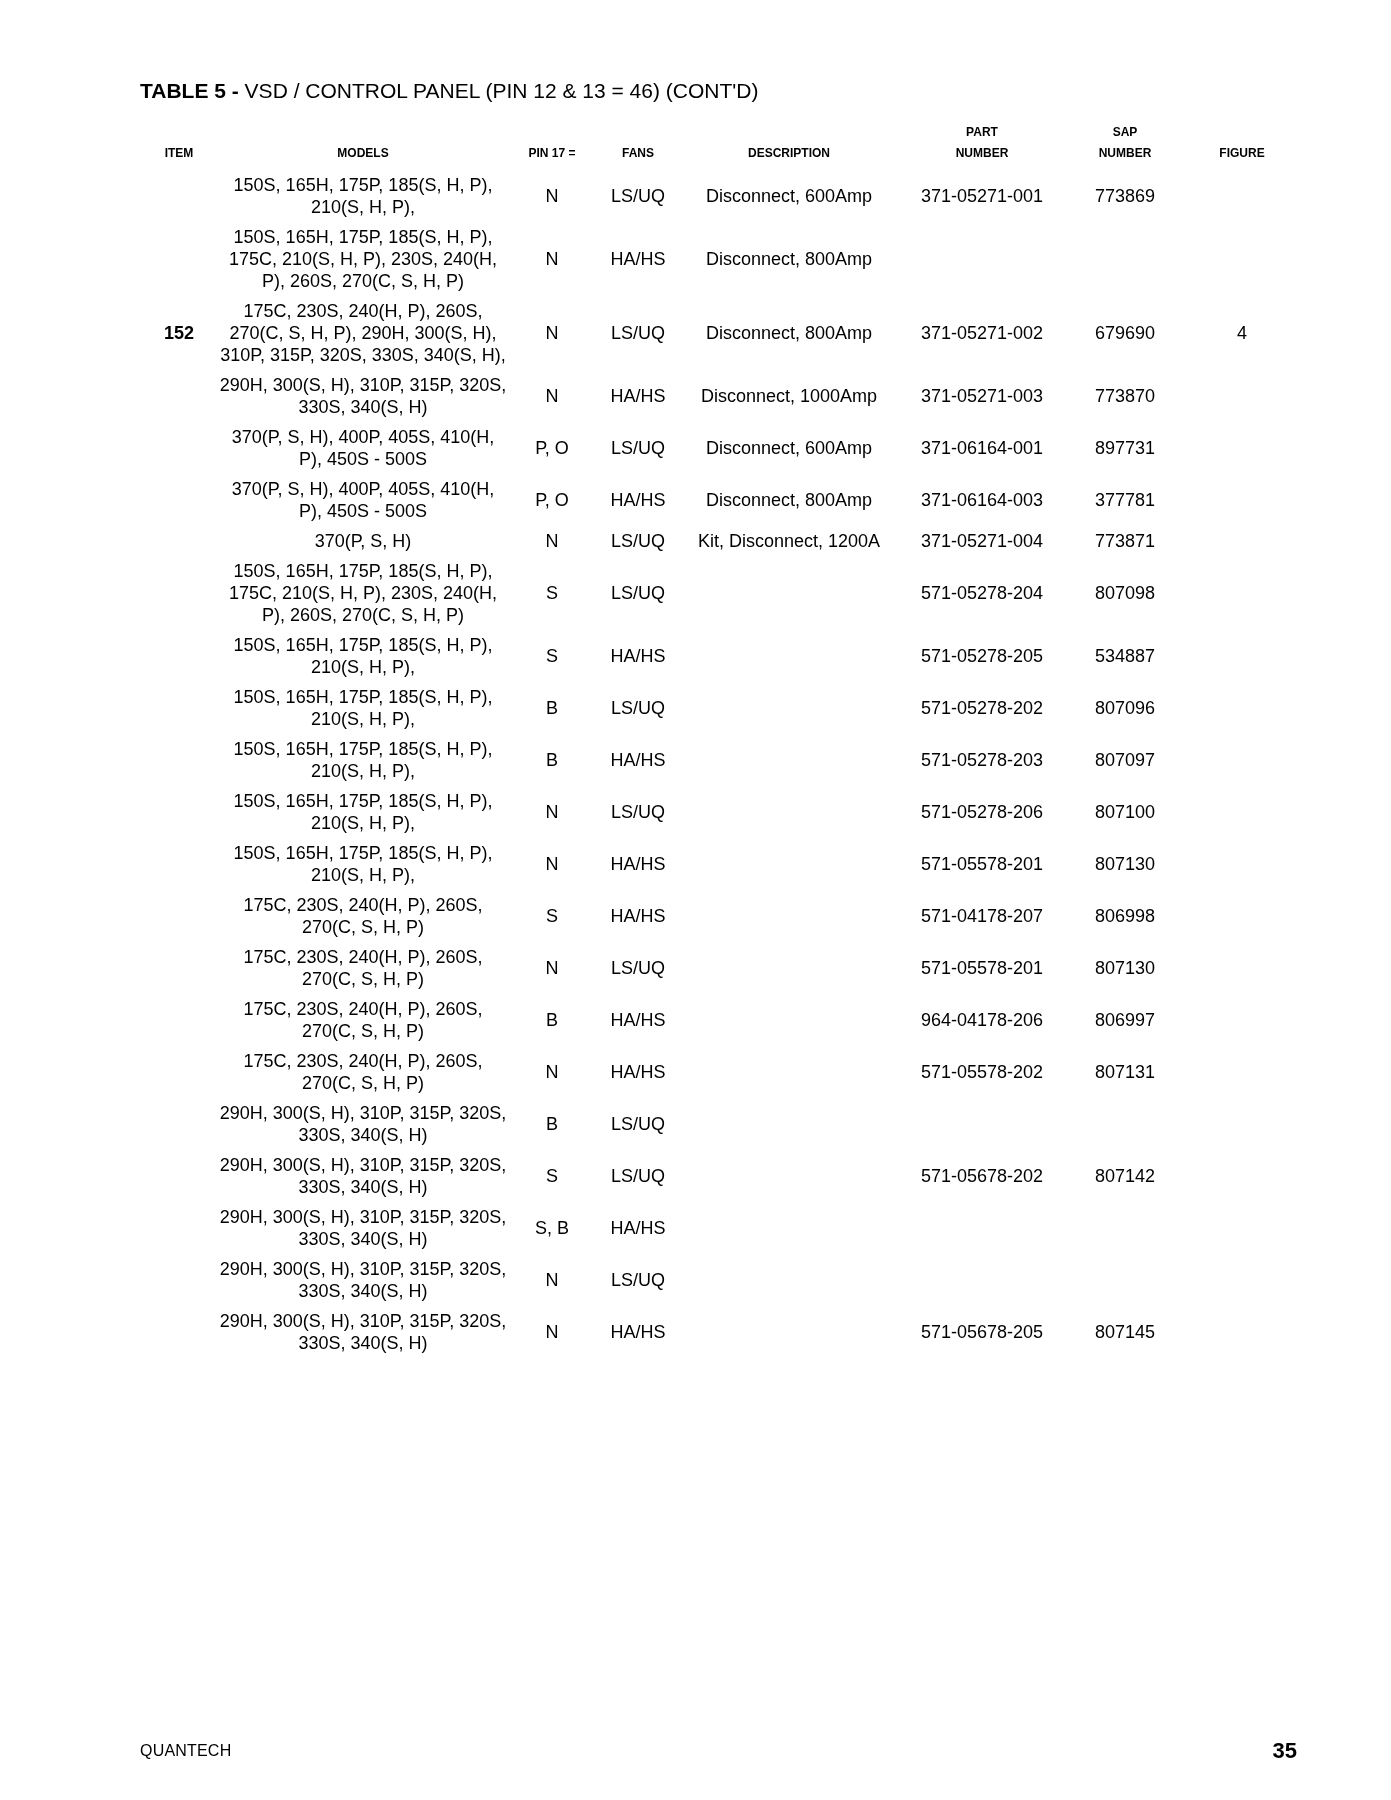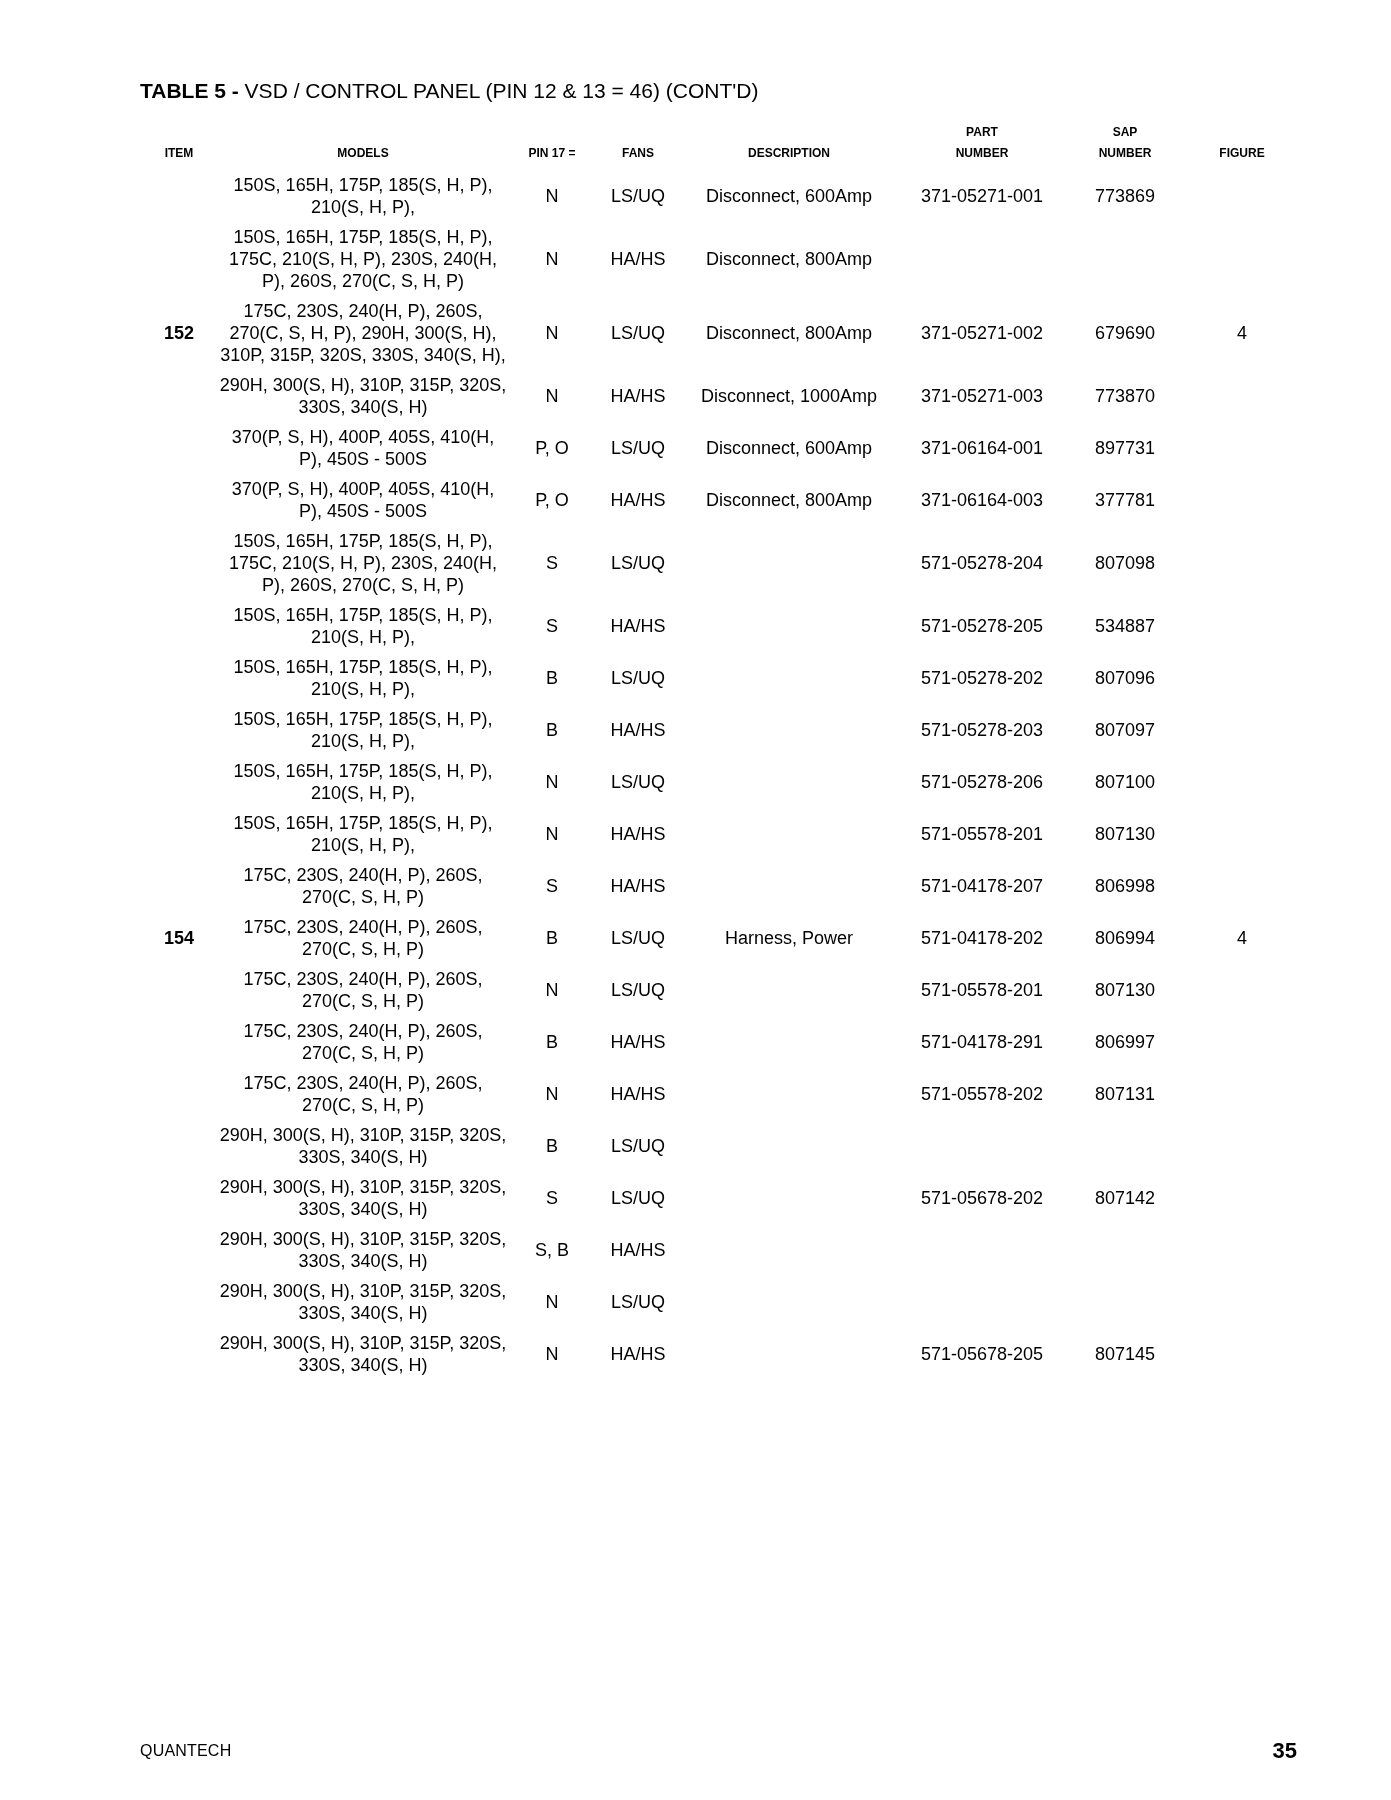--- a/index.html
+++ b/index.html
@@ -198,20 +198,30 @@
           <td class="models-cell">370(P, S, H), 400P, 405S, 410(H, P), 450S - 500S</td>
           <td class="pin-cell">P, O</td>
           <td class="fans-cell">HA/HS</td>
           <td class="desc-cell">Disconnect, 800Amp</td>
           <td class="part-cell">371-06164-003</td>
           <td class="sap-cell">377781</td>
           <td class="fig-cell"></td>
         </tr>
         <tr>
           <td class="item-cell"></td>
+          <td class="models-cell">370(P, S, H)</td>
+          <td class="pin-cell">N</td>
+          <td class="fans-cell">LS/UQ</td>
+          <td class="desc-cell">Kit, Disconnect, 1200A</td>
+          <td class="part-cell">371-05271-004</td>
+          <td class="sap-cell">773871</td>
+          <td class="fig-cell"></td>
+        </tr>
+        <tr>
+          <td class="item-cell"></td>
           <td class="models-cell">150S, 165H, 175P, 185(S, H, P), 175C, 210(S, H, P), 230S, 240(H, P), 260S, 270(C, S, H, P)</td>
           <td class="pin-cell">S</td>
           <td class="fans-cell">LS/UQ</td>
           <td class="desc-cell"></td>
           <td class="part-cell">571-05278-204</td>
           <td class="sap-cell">807098</td>
           <td class="fig-cell"></td>
         </tr>
         <tr>
           <td class="item-cell"></td>
@@ -267,46 +277,36 @@
           <td class="item-cell"></td>
           <td class="models-cell">175C, 230S, 240(H, P), 260S, 270(C, S, H, P)</td>
           <td class="pin-cell">S</td>
           <td class="fans-cell">HA/HS</td>
           <td class="desc-cell"></td>
           <td class="part-cell">571-04178-207</td>
           <td class="sap-cell">806998</td>
           <td class="fig-cell"></td>
         </tr>
         <tr>
-          <td class="item-cell">154</td>
+          <td class="item-cell"></td>
+          <td class="models-cell">175C, 230S, 240(H, P), 260S, 270(C, S, H, P)</td>
+          <td class="pin-cell">N</td>
+          <td class="fans-cell">LS/UQ</td>
+          <td class="desc-cell"></td>
+          <td class="part-cell">571-05578-201</td>
+          <td class="sap-cell">807130</td>
+          <td class="fig-cell"></td>
+        </tr>
+        <tr>
+          <td class="item-cell"></td>
           <td class="models-cell">175C, 230S, 240(H, P), 260S, 270(C, S, H, P)</td>
           <td class="pin-cell">B</td>
-          <td class="fans-cell">LS/UQ</td>
-          <td class="desc-cell">Harness, Power</td>
-          <td class="part-cell">571-04178-202</td>
-          <td class="sap-cell">806994</td>
-          <td class="fig-cell">4</td>
-        </tr>
-        <tr>
-          <td class="item-cell"></td>
-          <td class="models-cell">175C, 230S, 240(H, P), 260S, 270(C, S, H, P)</td>
-          <td class="pin-cell">N</td>
-          <td class="fans-cell">LS/UQ</td>
-          <td class="desc-cell"></td>
-          <td class="part-cell">571-05578-201</td>
-          <td class="sap-cell">807130</td>
-          <td class="fig-cell"></td>
-        </tr>
-        <tr>
-          <td class="item-cell"></td>
-          <td class="models-cell">175C, 230S, 240(H, P), 260S, 270(C, S, H, P)</td>
-          <td class="pin-cell">B</td>
-          <td class="fans-cell">HA/HS</td>
-          <td class="desc-cell"></td>
-          <td class="part-cell">571-04178-291</td>
+          <td class="fans-cell">HA/HS</td>
+          <td class="desc-cell"></td>
+          <td class="part-cell">964-04178-206</td>
           <td class="sap-cell">806997</td>
           <td class="fig-cell"></td>
         </tr>
         <tr>
           <td class="item-cell"></td>
           <td class="models-cell">175C, 230S, 240(H, P), 260S, 270(C, S, H, P)</td>
           <td class="pin-cell">N</td>
           <td class="fans-cell">HA/HS</td>
           <td class="desc-cell"></td>
           <td class="part-cell">571-05578-202</td>

